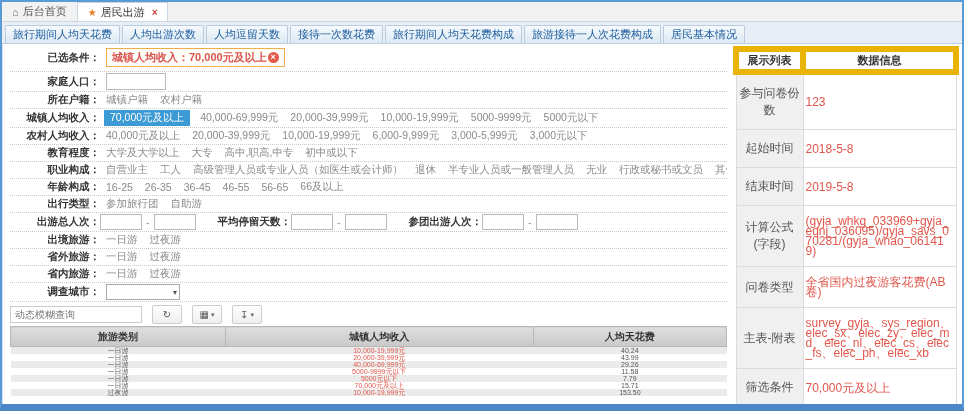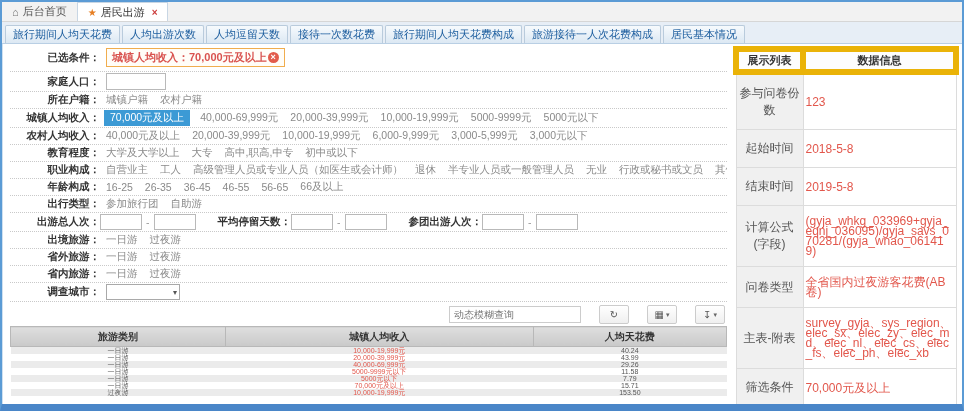--- a/index.html
+++ b/index.html
@@ -37,21 +37,21 @@
   .rangeinp{width:36px;height:12px;border:1px solid #b9b9b9;}
   .dash{color:#999;margin:0 4px;}
   .selectbox{width:72px;height:14px;border:1px solid #a9a9a9;background:#fff;display:inline-flex;justify-content:flex-end;align-items:center;margin-left:6px;cursor:pointer;}
   .selectbox .caret{font-size:8px;color:#555;margin-right:2px;}
   .datewrap{display:inline-flex;align-items:center;margin-left:6px;}
   .datein{width:86px;height:13px;border:1px solid #b9b9b9;font-size:10px;padding:0 3px;color:#333;}
   .calicon{display:inline-block;width:10px;height:10px;border:1px solid #c66;background:linear-gradient(#d9534f 0 3px,#fff 3px);margin-left:-14px;cursor:pointer;}
   .tilde{color:#666;margin:0 4px;}
   .querybtn{width:120px;height:15px;background:linear-gradient(#6cc06c,#4cae4c);color:#fff;font-size:11px;font-weight:bold;text-align:center;line-height:15px;border-radius:3px;margin-left:55px;cursor:pointer;}
   
-  .toolbar{display:flex;justify-content:flex-end;align-items:center;gap:18px;margin:3px 2px 2px 0;}
+  .toolbar{display:flex;align-items:center;gap:10px;margin:3px 2px 2px 0;}
   .fuzzy{width:122px;height:15px;border:1px solid #ccc;font-size:10px;padding:0 4px;color:#555;}
   .tbtn{height:17px;min-width:20px;border:1px solid #ccc;border-radius:2px;background:linear-gradient(#fff,#efefef);font-size:10px;color:#555;display:flex;align-items:center;justify-content:center;padding:0 4px;gap:2px;cursor:pointer;}
   .tbtn .caret{font-size:7px;color:#666;}
   
   .dtable{width:100%;border-collapse:collapse;table-layout:fixed;}
   .dtable th{background:linear-gradient(#dedede,#c9c9c9);border:1px solid #b8b8b8;font-size:10px;height:17px;color:#333;font-weight:bold;}
   .dtable td{font-size:7px;height:7px;line-height:7px;padding:0;text-align:center;color:#555;overflow:hidden;}
   .dtable tbody tr:nth-child(odd){background:#ebebeb;}
   .dtable td.income{color:#e2574c;}
   

